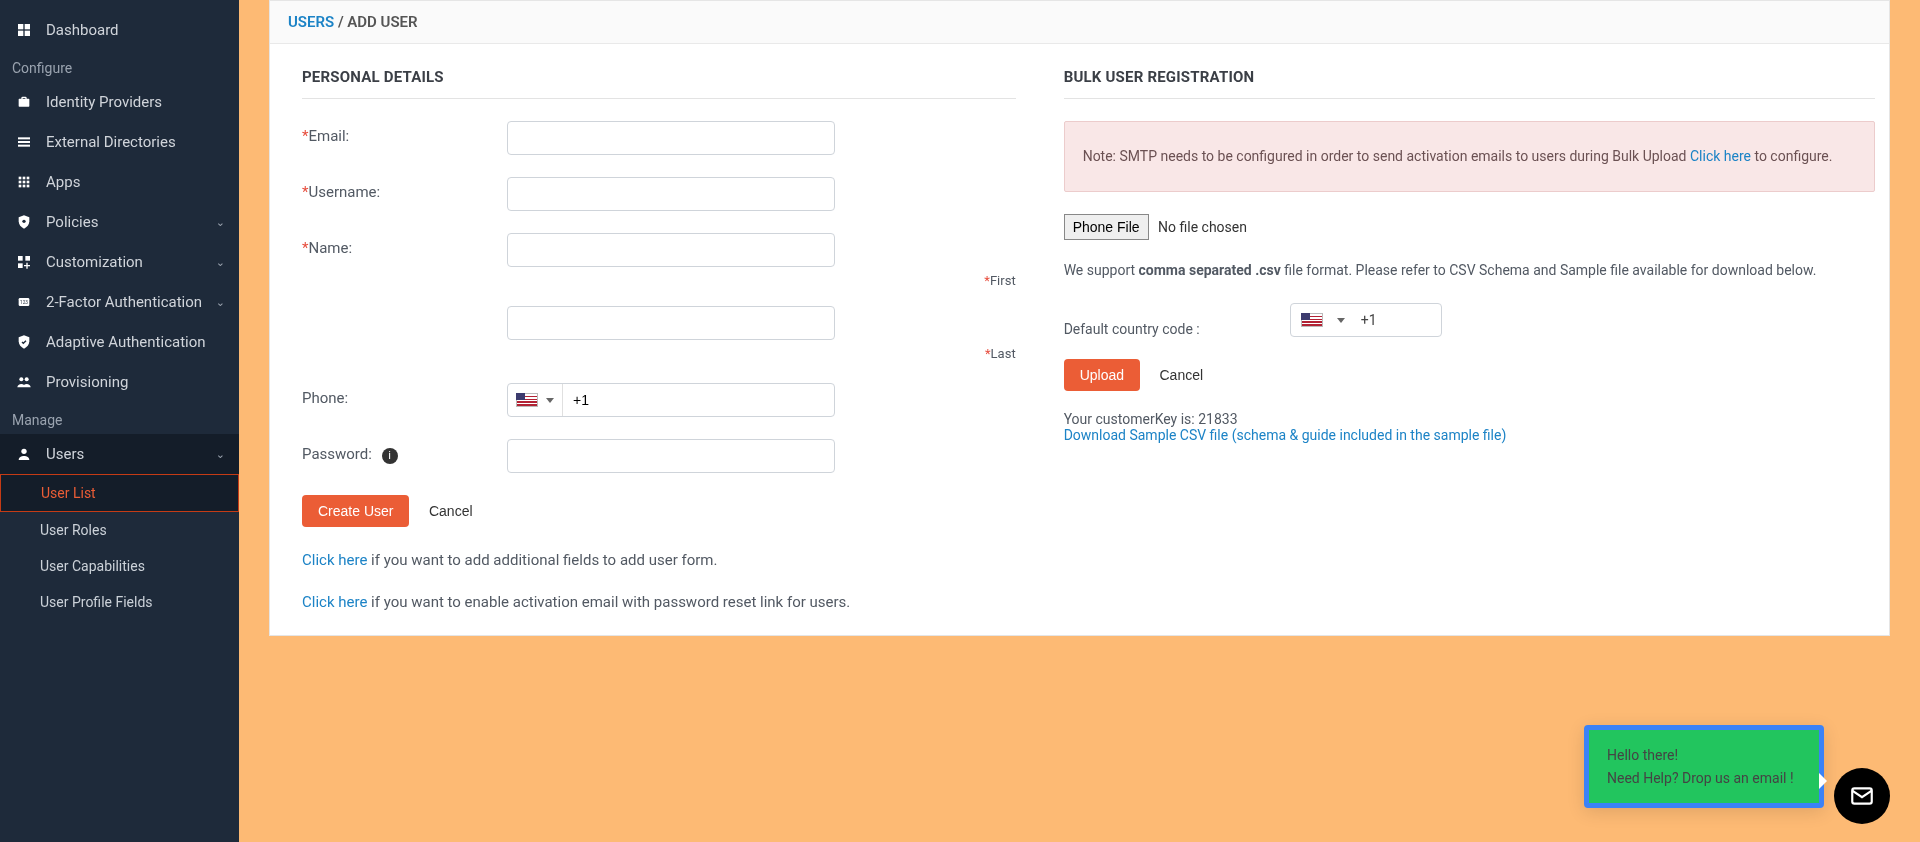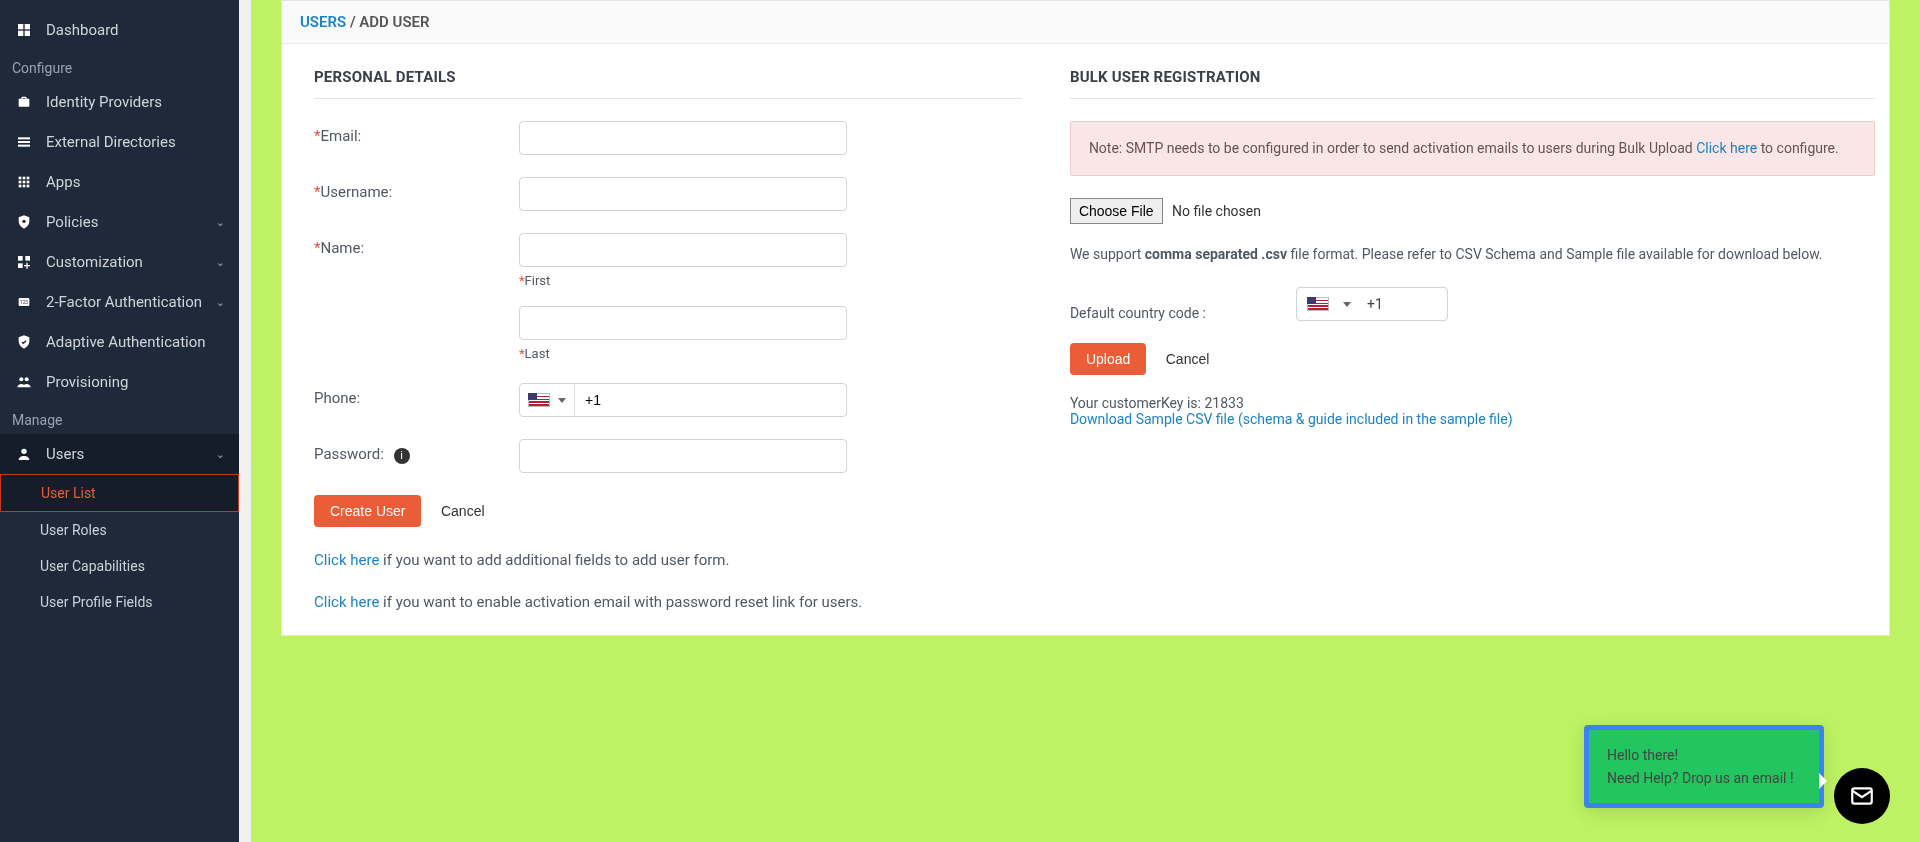--- a/index.html
+++ b/index.html
@@ -62,22 +62,21 @@
 .chevron {
   margin-left: auto;
   font-size: 11px;
   color: #9aa3af;
 }
 
 
 .main {
   flex: 1;
   overflow-y: auto;
-  background: #bef264;
-  margin-left: 12px;
+  background: #fdba74;
 }
 .content-panel {
   background: #fff;
   margin: 0 30px 30px 30px;
   border: 1px solid #e5e5e5;
 }
 .breadcrumb {
   padding: 12px 18px;
   font-size: 15px;
   font-weight: 600;
@@ -147,20 +146,21 @@
   border: none;
   height: 100%;
   padding: 0 10px;
   font-size: 14px;
   background: transparent;
 }
 .sublabel {
   color: #525963;
   font-size: 13px;
   margin-top: 6px;
+  text-align: right;
 }
 .stack-gap { height: 18px; }
 
 .btn {
   display: inline-block;
   padding: 8px 16px;
   border-radius: 4px;
   font-size: 14px;
   border: none;
   cursor: pointer;
@@ -169,21 +169,21 @@
 .btn-link { background: transparent; color: #333; }
 
 .hint { color: #525963; font-size: 15px; margin-top: 24px; }
 .hint a, .link { color: #1c83c6; text-decoration: none; }
 
 
 .alert {
   background: #f9e7e7;
   border: 1px solid #eccccc;
   color: #6b5153;
-  padding: 16px 18px;
+  padding: 24px 18px;
   border-radius: 2px;
   line-height: 1.5;
   margin-bottom: 22px;
 }
 .file-row { margin-bottom: 20px; }
 .file-btn {
   border: 1px solid #888;
   background: #efefef;
   padding: 4px 8px;
   font-size: 14px;
@@ -477,21 +477,21 @@
 
       <div class="col-right">
         <div class="section-title">BULK USER REGISTRATION</div>
         <hr class="divider">
 
         <div class="alert">
           <span>Note: SMTP needs to be configured in order to send activation emails to users during Bulk Upload </span><a href="#" class="link">Click here</a><span> to configure.</span>
         </div>
 
         <div class="file-row">
-          <button class="file-btn">Choose File</button>
+          <button class="file-btn">Phone File</button>
           <span class="file-text">No file chosen</span>
         </div>
 
         <div class="note-text">
           <span>We support </span><strong>comma separated .csv</strong><span> file format. Please refer to CSV Schema and Sample file available for download below.</span>
         </div>
 
         <div class="country-row">
           <span style="color:#525963">Default country code :</span>
           <div class="country-box">

